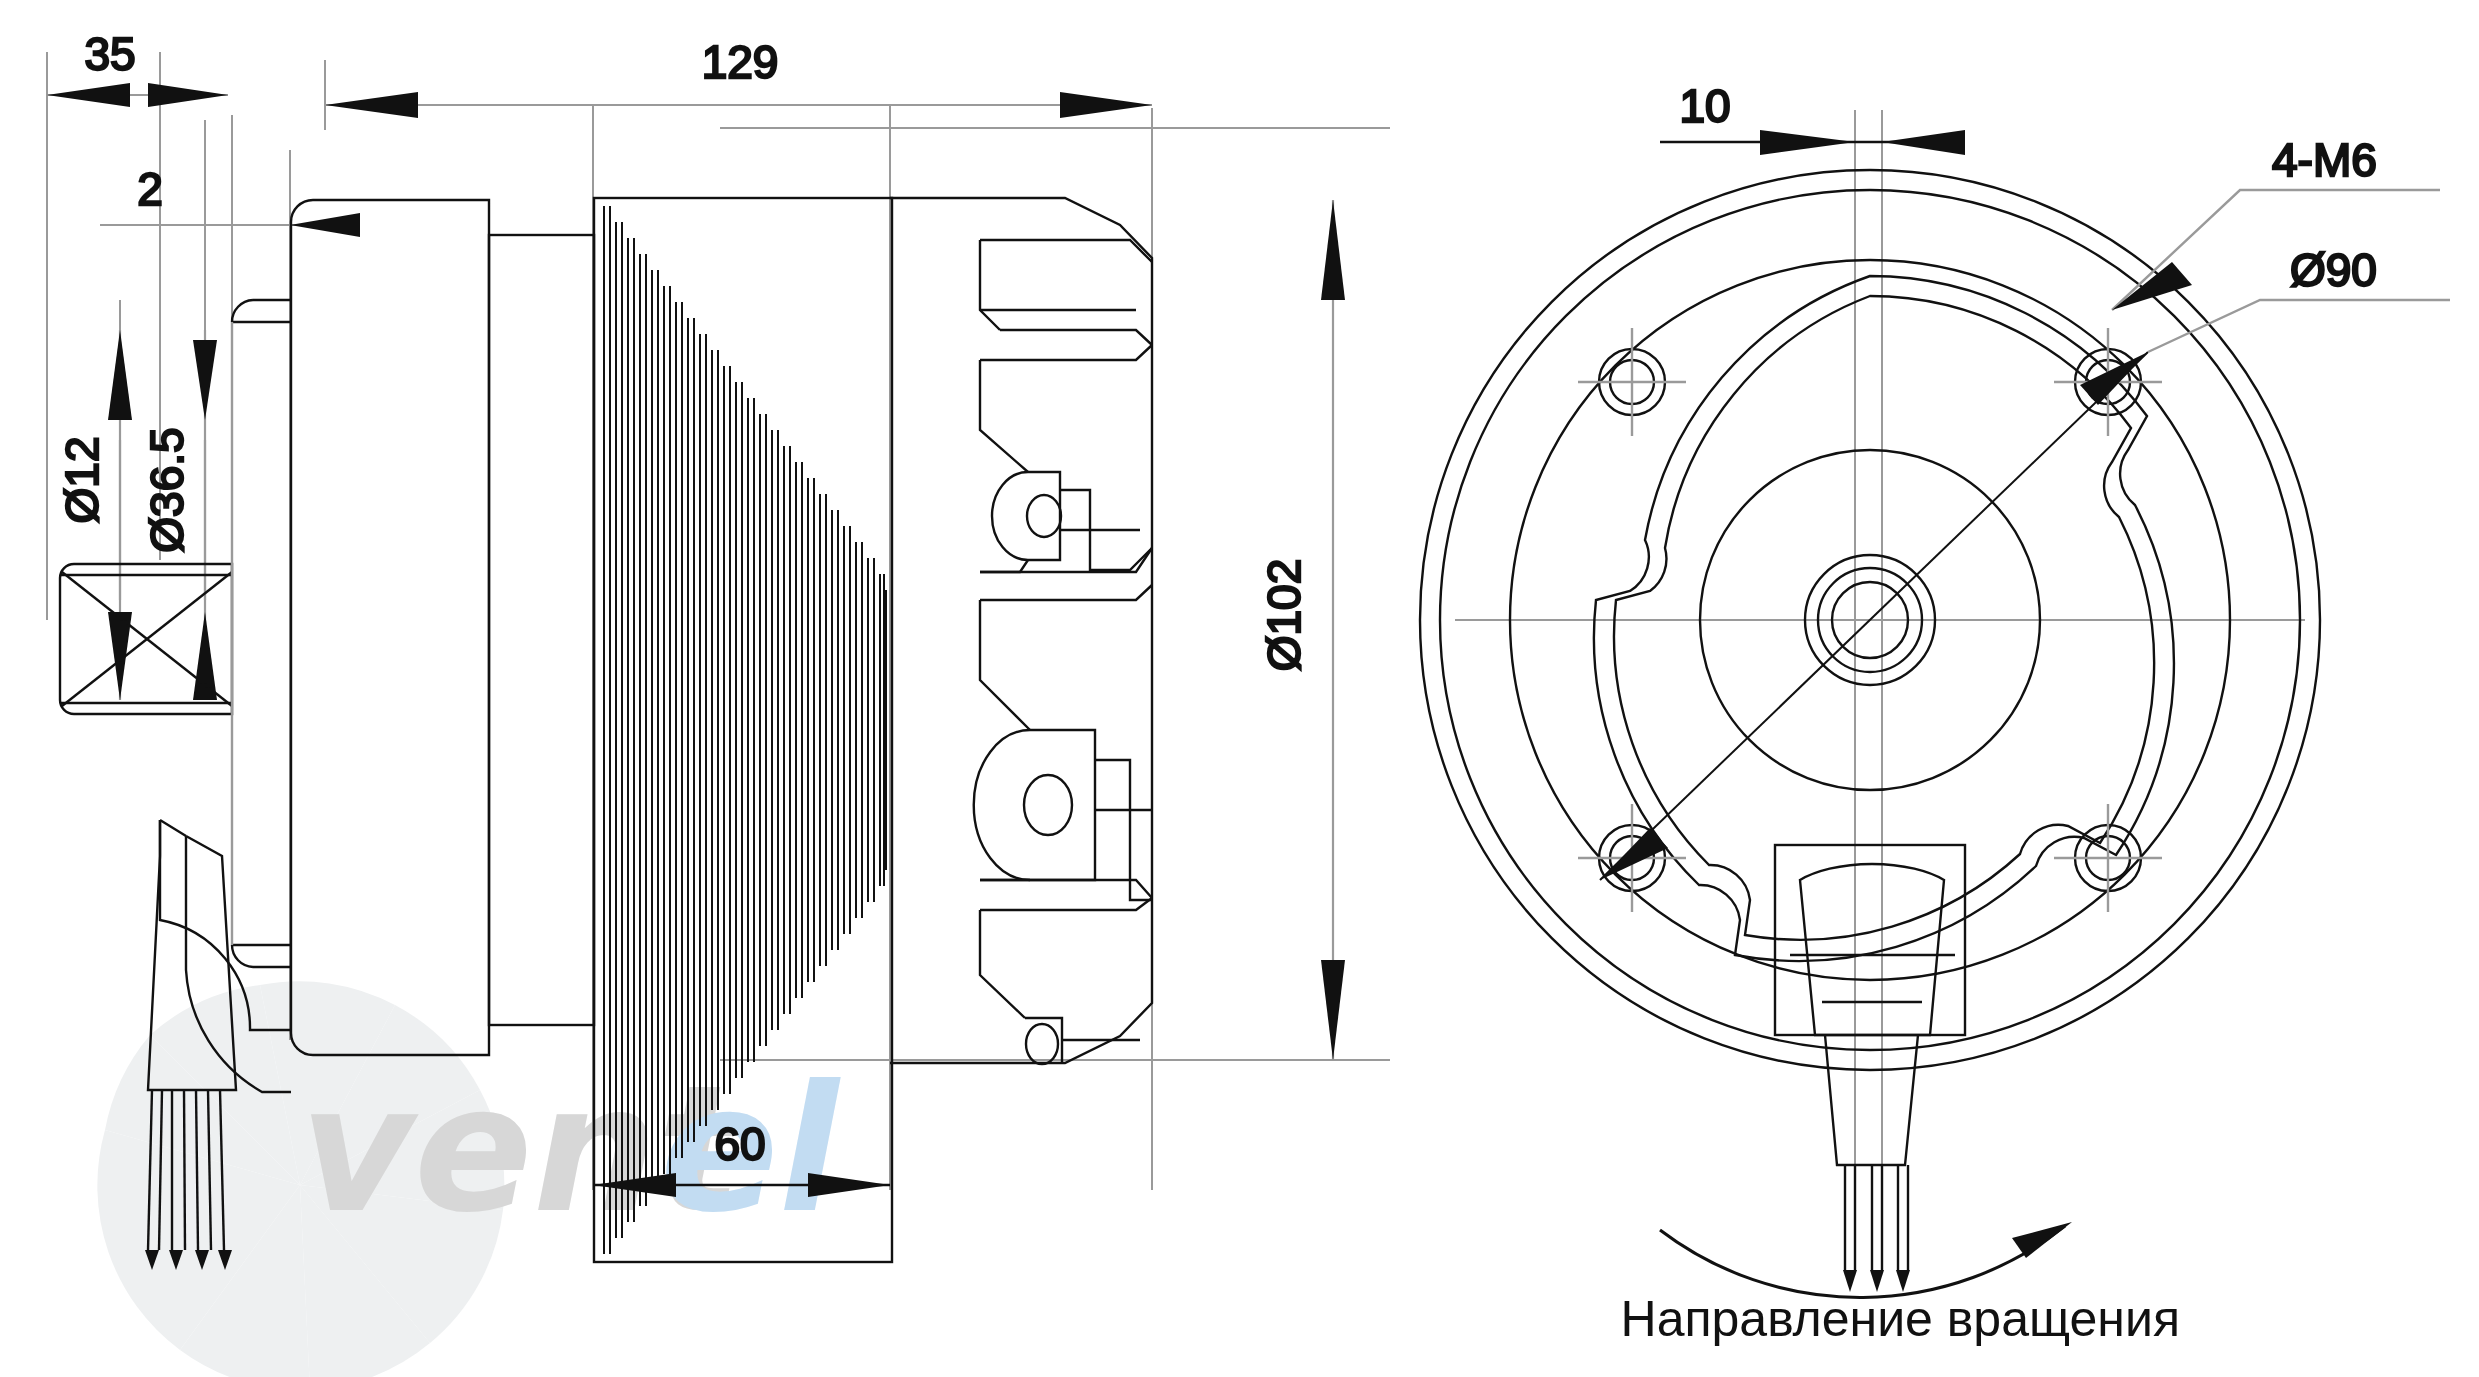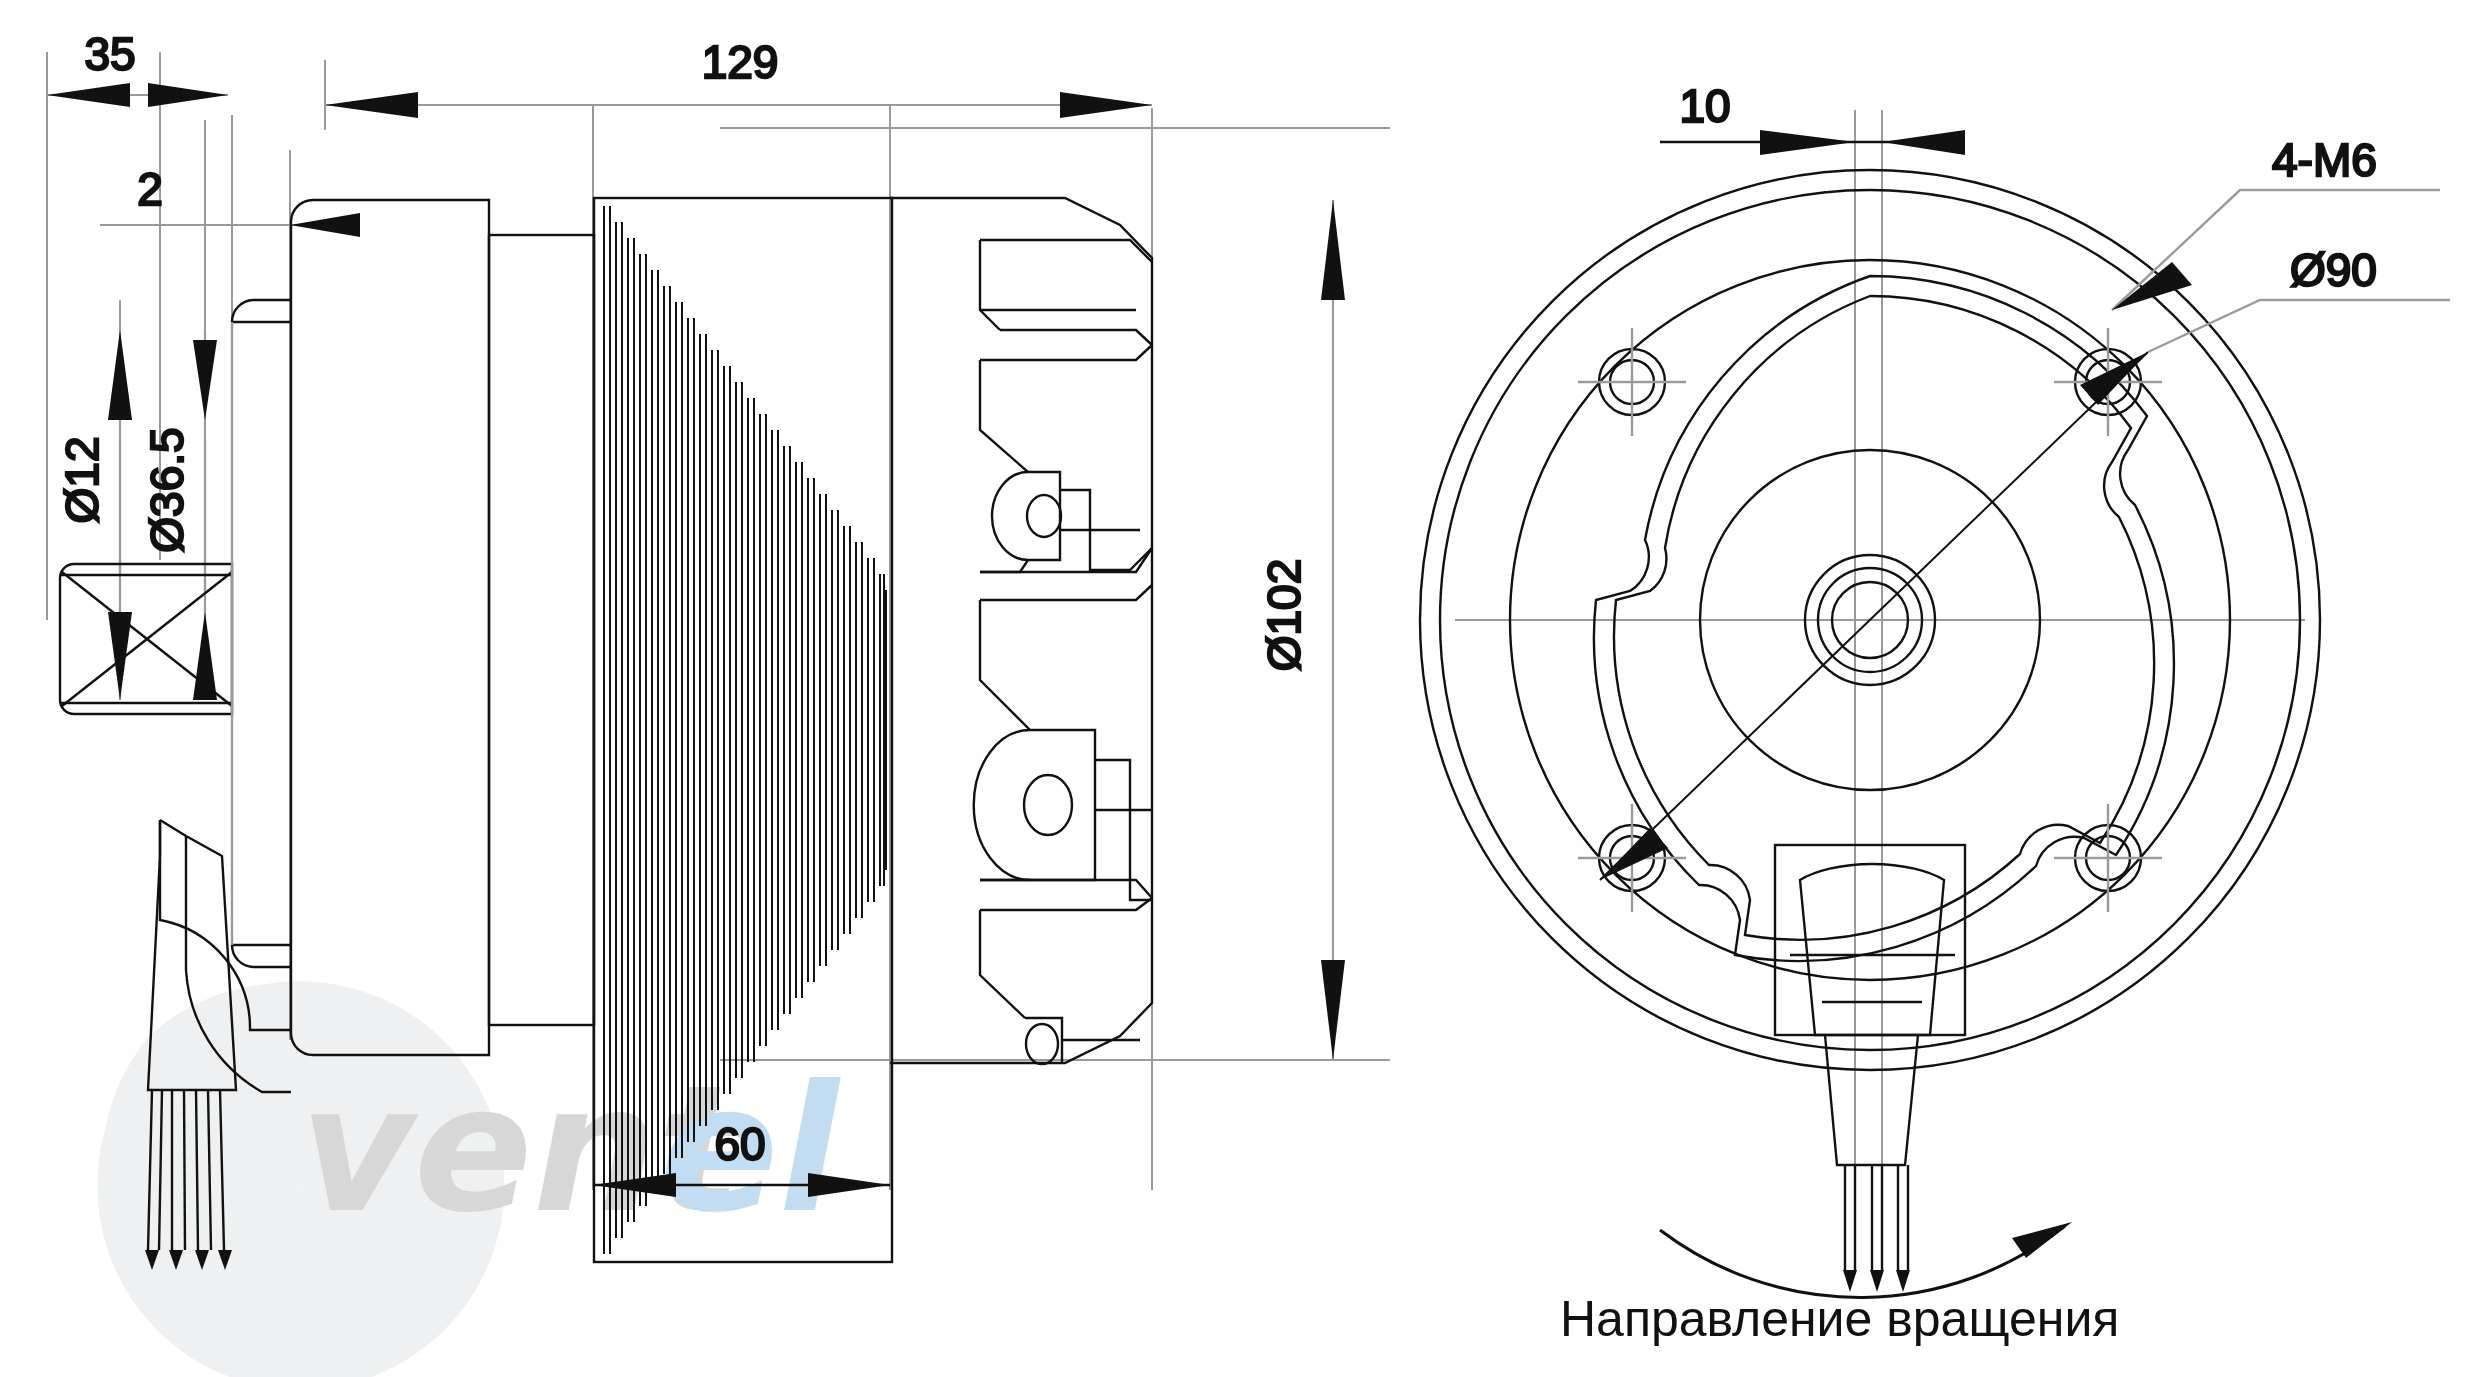--- a/index.html
+++ b/index.html
@@ -342,16 +342,16 @@
       <path d="M1870,1270 L1877,1292 L1884,1270 Z" fill="#111" stroke="none"></path>
       <path d="M1896,1270 L1903,1292 L1910,1270 Z" fill="#111" stroke="none"></path>
     </g>
 
     <g>
       <path d="M1660,1230 A330,330 0 0 0 2065,1226" stroke="#111" stroke-width="3" fill="none"></path>
       <path d="M2072,1222 L2012,1238 L2026,1258 Z" fill="#111" stroke="none"></path>
     </g>
   </svg>
 
-  <div style="position:absolute;left:1560px;top:1290px;width:620px;text-align:left;
+  <div style="position:absolute;left:1560px;top:1290px;width:620px;text-align:right;
               font-size:50px;color:#111;font-family:'Liberation Sans','DejaVu Sans',sans-serif;">Направление вращения</div>
 
 </div>
 
 </body></html>

